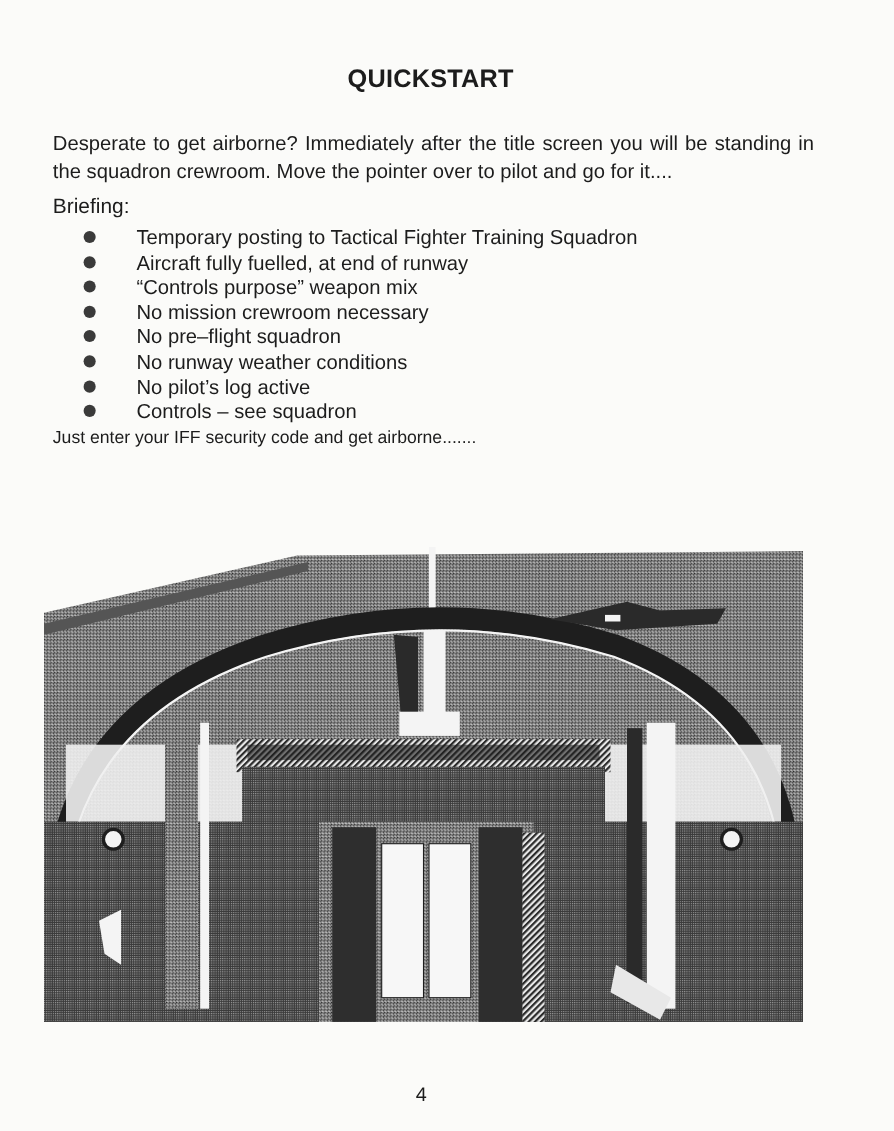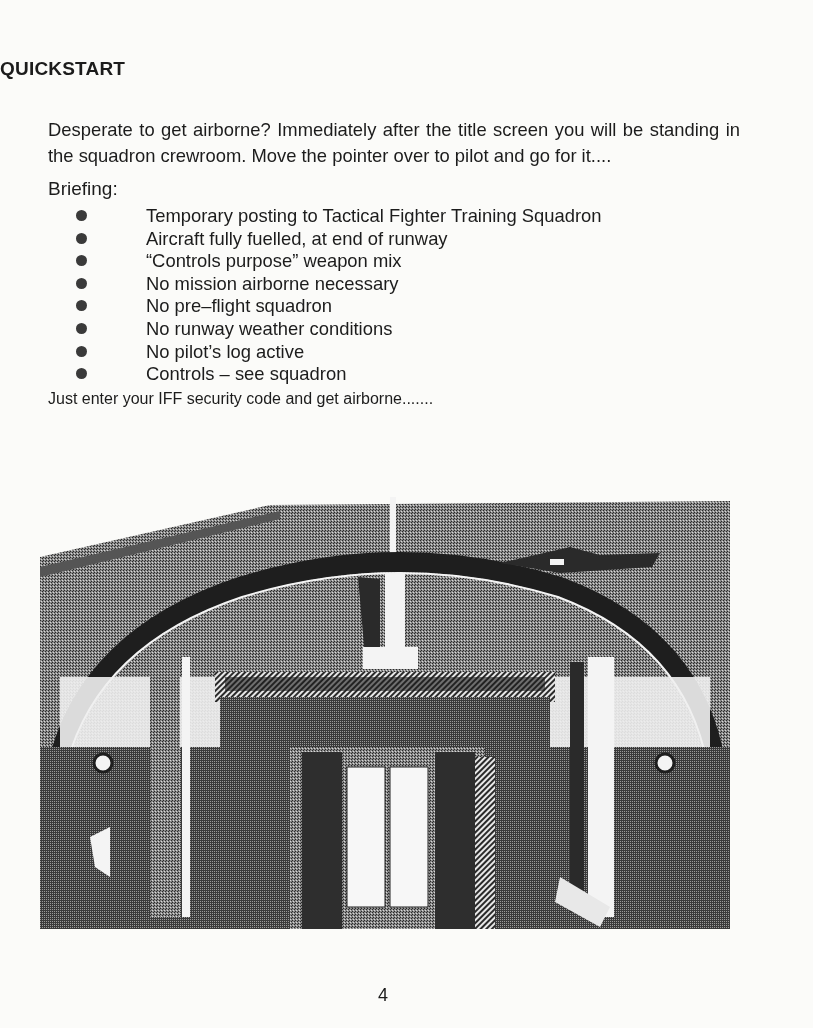--- a/index.html
+++ b/index.html
@@ -6,22 +6,22 @@
   body {
     width: 813px; height: 1028px;
     background: #fbfbf9;
     position: relative;
     overflow: hidden;
     font-family: "Liberation Sans", "DejaVu Sans", sans-serif;
     color: #1c1c1c;
   }
   .title {
     position: absolute; left: 0; width: 783px; top: 58px;
-    text-align: left;
-    font-weight: bold; font-size: 19px; letter-spacing: 0.2px;
+    text-align: center;
+    font-weight: bold; font-size: 23px; letter-spacing: 0.2px;
   }
   .intro {
     position: absolute; left: 48px; top: 93px; width: 692px;
     font-size: 18.4px; line-height: 26px;
     text-align: justify;
     text-align-last: left;
     margin-top: 24px;
   }
   .briefing-label {
     position: absolute; left: 48px; top: 178px;
@@ -31,21 +31,21 @@
     position: absolute; left: 0; top: 205px; margin: 0; padding: 0; list-style: none;
   }
   .bullets li {
     position: relative; height: 22.6px; font-size: 18.4px; line-height: 22px;
   }
   .bullet-dot {
     position: absolute; left: 76px; top: 5px;
     width: 11px; height: 11px; border-radius: 50%;
     background: #3a3a3a;
   }
-  .bullet-text { position: absolute; left: 124px; top: 0; white-space: nowrap; margin-left: 22px; }
+  .bullet-text { position: absolute; left: 124px; top: 0; white-space: nowrap; }
   .outro {
     position: absolute; left: 48px; top: 390px;
     font-size: 16px;
   }
   .illustration {
     position: absolute; left: 40px; top: 497px; width: 690px; height: 432px;
   }
   .page-number {
     position: absolute; left: 0; width: 766px; top: 985px;
     text-align: center; font-size: 18px;
@@ -70,21 +70,21 @@
     <li>
         <span class="bullet-dot"></span>
         <span class="bullet-text">Aircraft fully fuelled, at end of runway</span>
       </li>
     <li>
         <span class="bullet-dot"></span>
         <span class="bullet-text">“Controls purpose” weapon mix</span>
       </li>
     <li>
         <span class="bullet-dot"></span>
-        <span class="bullet-text">No mission airborne necessary</span>
+        <span class="bullet-text">No mission crewroom necessary</span>
       </li>
     <li>
         <span class="bullet-dot"></span>
         <span class="bullet-text">No pre–flight squadron</span>
       </li>
     <li>
         <span class="bullet-dot"></span>
         <span class="bullet-text">No runway weather conditions</span>
       </li>
     <li>

